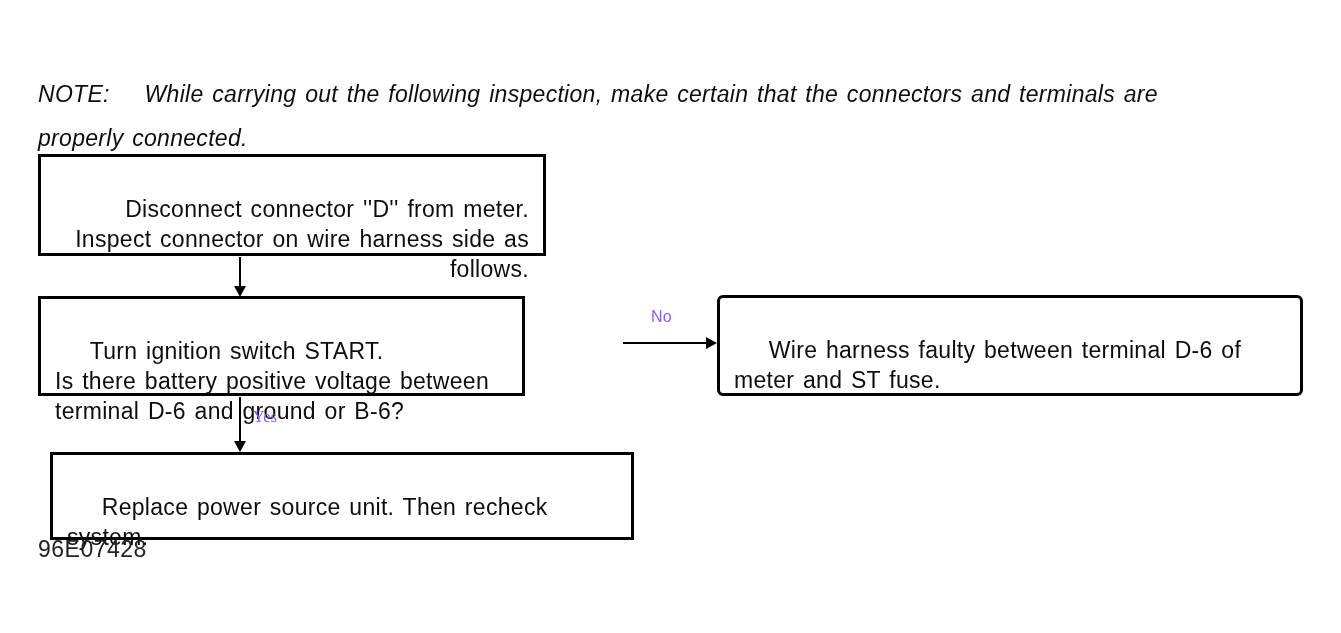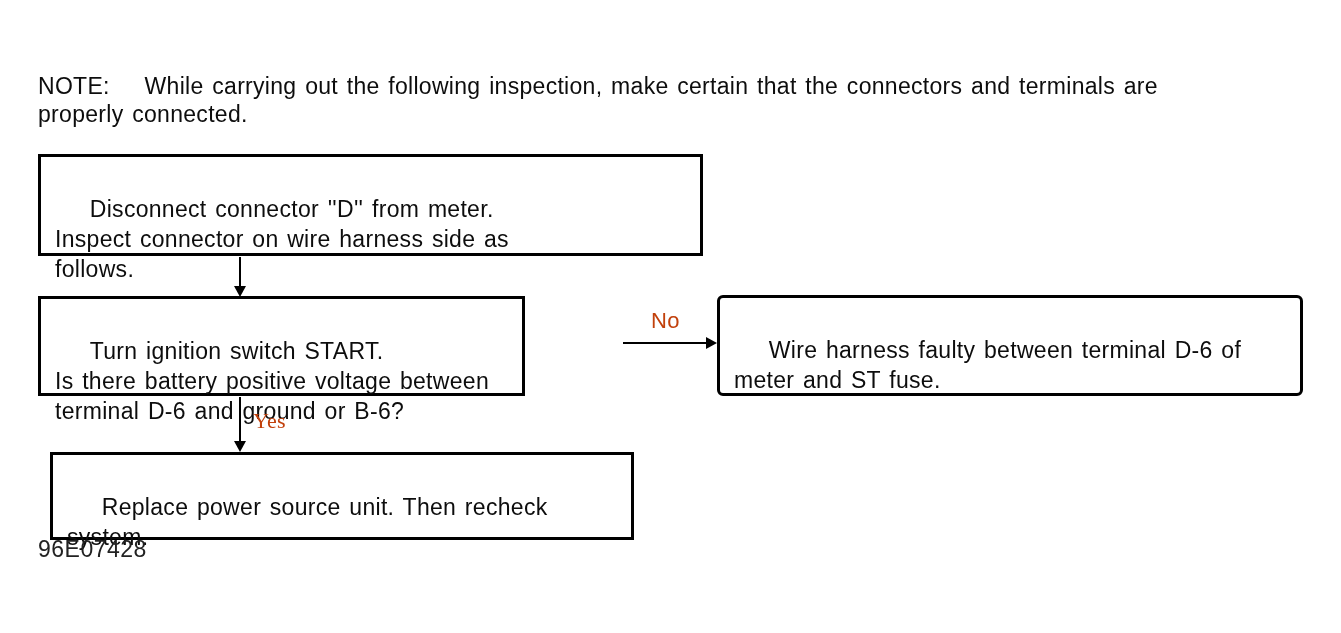--- a/index.html
+++ b/index.html
@@ -15,40 +15,41 @@
     font-family: "Liberation Sans", sans-serif;
     color: #0d0d0d;
     overflow: hidden;
   }
   .note {
     position: absolute;
     left: 38px;
     top: 72px;
     width: 1300px;
     font-size: 23px;
-    line-height: 28px;
+    line-height: 44px;
     letter-spacing: 0.3px;
     word-spacing: 2px;
     white-space: pre-wrap;
     color: #0d0d0d;
+    font-style: italic;
   }
   .flow-box {
     position: absolute;
     box-sizing: border-box;
     border: 3px solid #000000;
     background: #ffffff;
     padding: 7px 14px;
     font-size: 23px;
     line-height: 30px;
     letter-spacing: 0.3px;
     word-spacing: 2px;
     white-space: pre-wrap;
     color: #0d0d0d;
   }
-  .box-step1   { left: 38px;  top: 154px; width: 665px; height: 102px; }
+  .box-step1   { left: 38px;  top: 154px; width: 508px; height: 102px; text-align: right; }
   .box-step2   { left: 38px;  top: 296px; width: 487px; height: 100px; }
   .box-no      { left: 717px; top: 295px; width: 586px; height: 101px; border-radius: 6px; }
   .box-yes     { left: 50px;  top: 452px; width: 584px; height: 88px;  }
 
   .arrow-line-v {
     position: absolute;
     width: 2px;
     background: #000000;
   }
   .arrow-line-h {
@@ -76,23 +77,23 @@
   .arrow1-head { left: 234px; top: 286px; }
 
   .arrow-no-line { left: 623px; top: 342px; width: 84px; }
   .arrow-no-head { left: 706px; top: 337px; }
 
   .arrow-yes-line { left: 239px; top: 397px; height: 45px; }
   .arrow-yes-head { left: 234px; top: 441px; }
 
   .edge-label {
     position: absolute;
-    font-size: 22px;
+    font-size: 16px;
     letter-spacing: 0.3px;
-    color: #c2410c;
+    color: #8b5cf6;
   }
   .label-no  { left: 651px; top: 308px; }
   .label-yes { left: 253px; top: 408px; font-family: Liberation Serif, serif; }
 
   .figure-code {
     position: absolute;
     left: 38px;
     top: 536px;
     font-size: 23px;
     letter-spacing: 0.5px;

